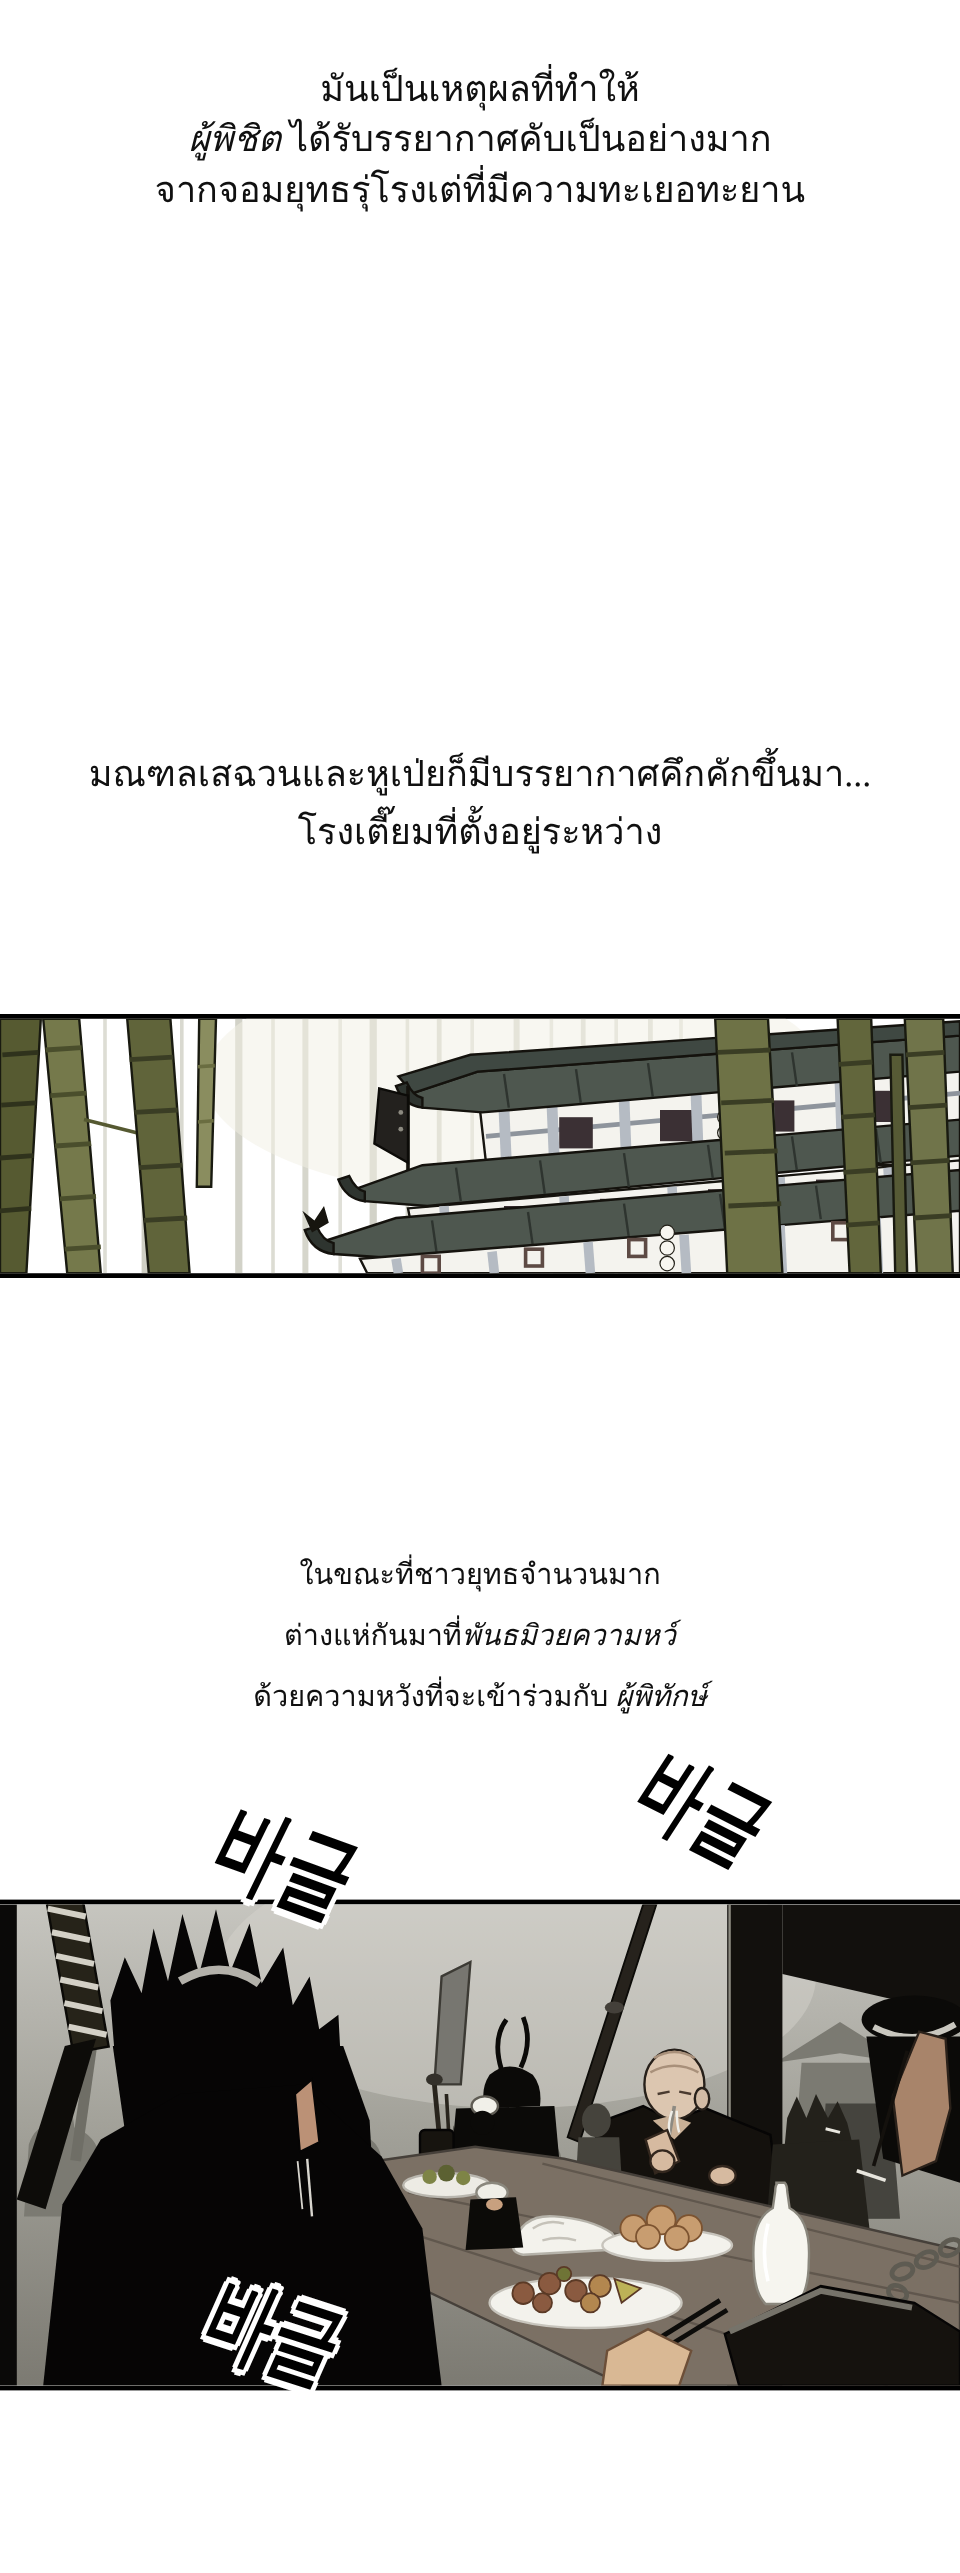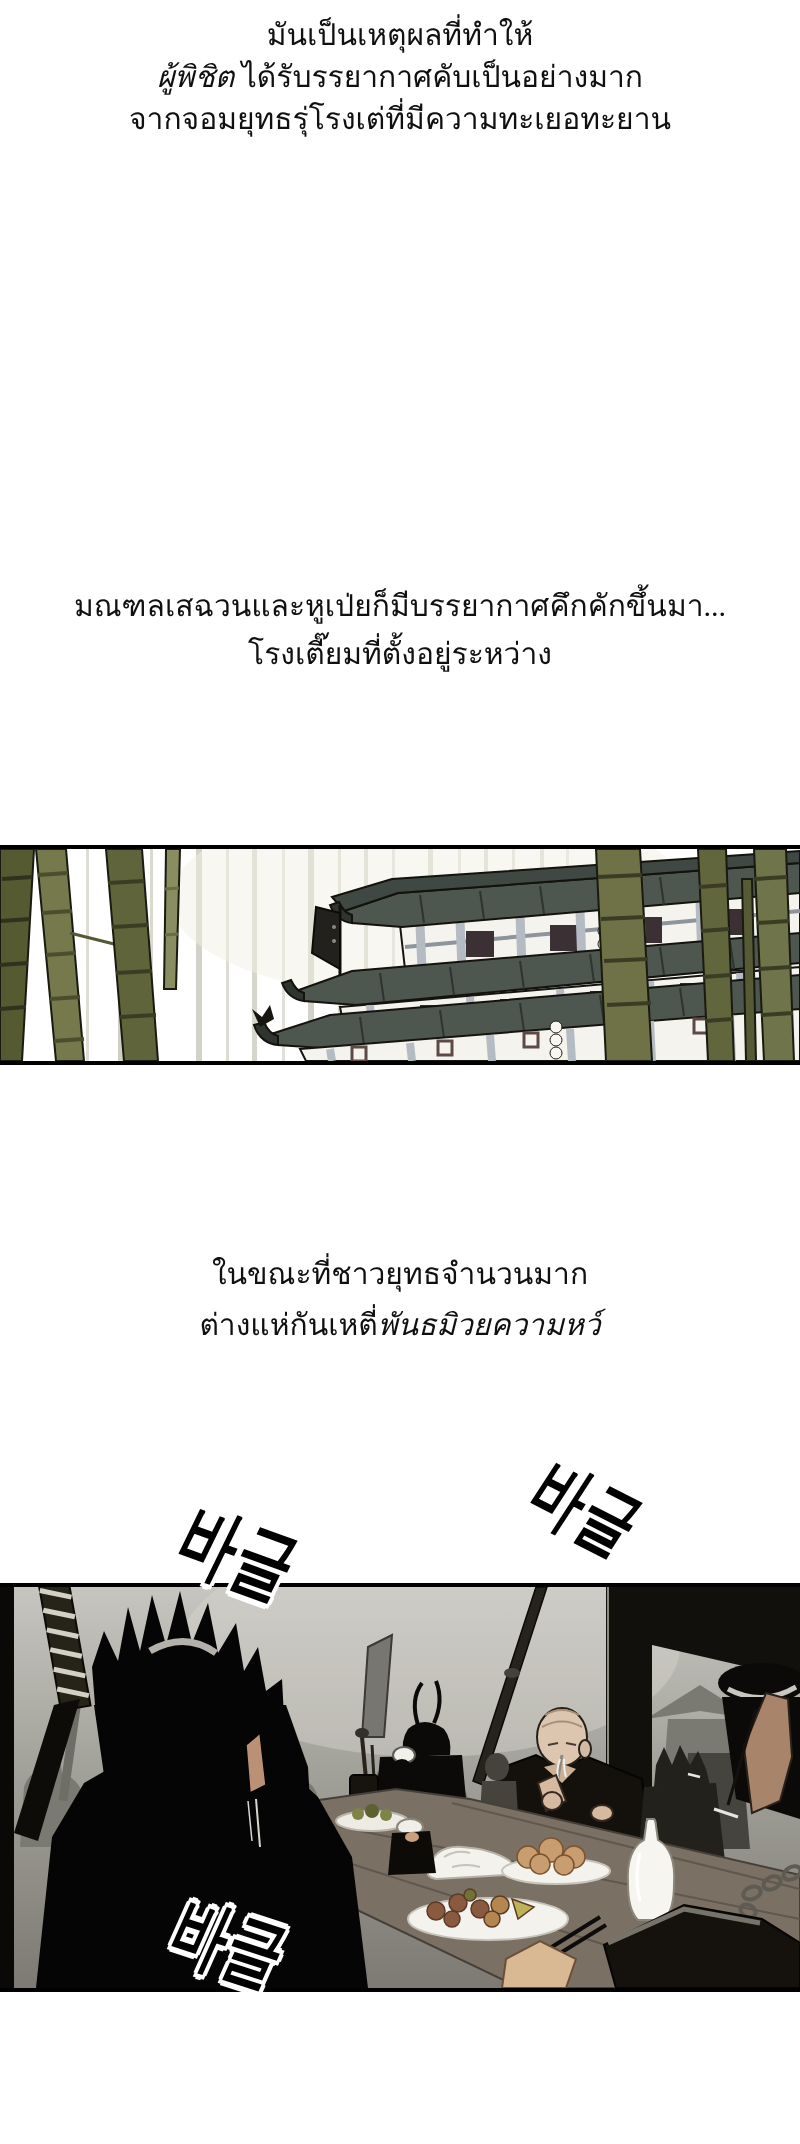--- a/index.html
+++ b/index.html
@@ -1,22 +1,22 @@
 <!DOCTYPE html>
 <html><head>
 <meta charset="utf-8">
 <style>
   html,body{margin:0;padding:0;background:#ffffff;}
   .page{position:relative;width:800px;height:2144px;margin:0 auto;background:#ffffff;overflow:hidden;
         font-family:"Liberation Serif","DejaVu Serif",serif;}
-  .tblock{position:absolute;left:0;width:800px;text-align:center;color:#101010;z-index:2;}
+  .tblock{position:absolute;left:0;width:800px;text-align:center;color:#101010;z-index:2;margin-top:40px;}
   .tline{white-space:nowrap;}
   .b1{top:14px;font-size:30px;line-height:42px;}
   .b2{top:582px;font-size:30px;line-height:48px;}
-  .b3{top:1248px;font-size:30px;line-height:51px;}
+  .b3{top:1248px;font-size:24px;line-height:51px;}
   .emph{font-weight:normal;font-style:italic;}
   .panel{position:absolute;left:0;width:800px;background:#fff;z-index:1;
          border-top:4px solid #000;border-bottom:4px solid #000;}
   .panel1{top:845px;height:212px;}
   .panel2{top:1583px;height:401px;}
   .panel svg{display:block;}
   .sfx{position:absolute;z-index:6;font-family:"DejaVu Sans",sans-serif;font-weight:700;color:#000;
        letter-spacing:2px;line-height:1;
        text-shadow:-3px -3px 0 #fff,3px -3px 0 #fff,-3px 3px 0 #fff,3px 3px 0 #fff,
                    0 -4px 0 #fff,0 4px 0 #fff,-4px 0 0 #fff,4px 0 0 #fff;}
@@ -218,21 +218,24 @@
         <polygon points="742,30 752,30 756,212 746,212" fill="#565a35"></polygon>
       </g>
     </svg>
   </div>
 
   <div class="tblock b3">
     <div class="tline">
       <span>ในขณะที่ชาวยุทธจำนวนมาก</span>
     </div>
     <div class="tline">
-      <span>ต่างแห่กันเหตี่</span><span class="emph">พันธมิวยความหว์</span>
+      <span>ต่างแห่กันมาที่</span><span class="emph">พันธมิวยความหว์</span>
+    </div>
+    <div class="tline">
+      <span>ด้วยความหวังที่จะเข้าร่วมกับ </span><span class="emph">ผู้พิทักษ์</span>
     </div>
   </div>
 
   <div class="sfx sfx1">바글</div>
   <div class="sfx sfx2">바글</div>
   <div class="sfx sfx3">바글</div>
 
   <div class="panel panel2">
     <svg width="800" height="401" viewBox="0 0 800 401">
       <defs>

